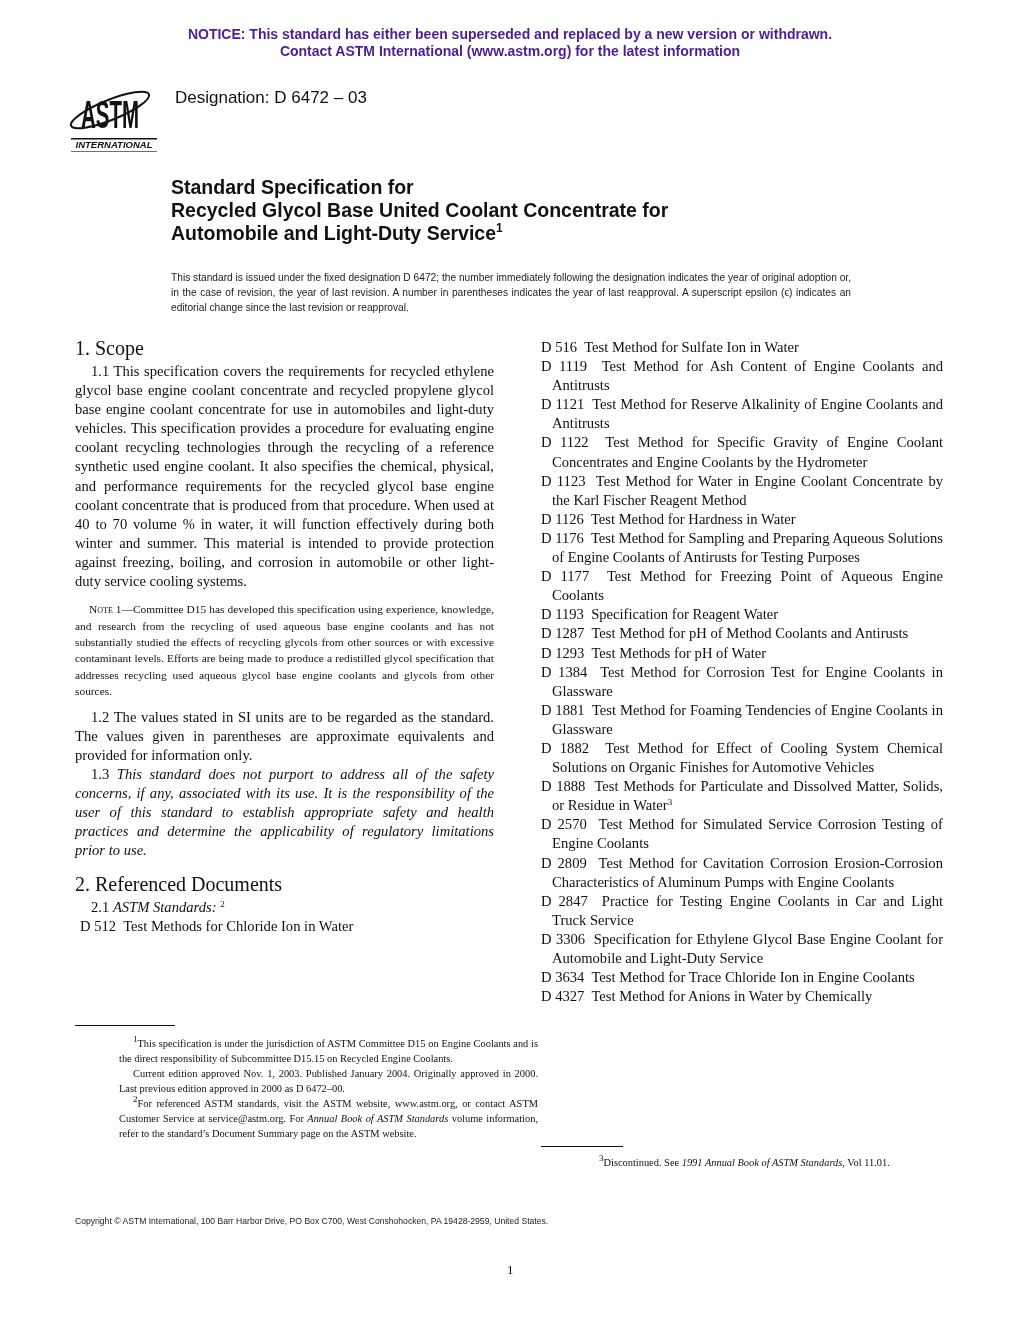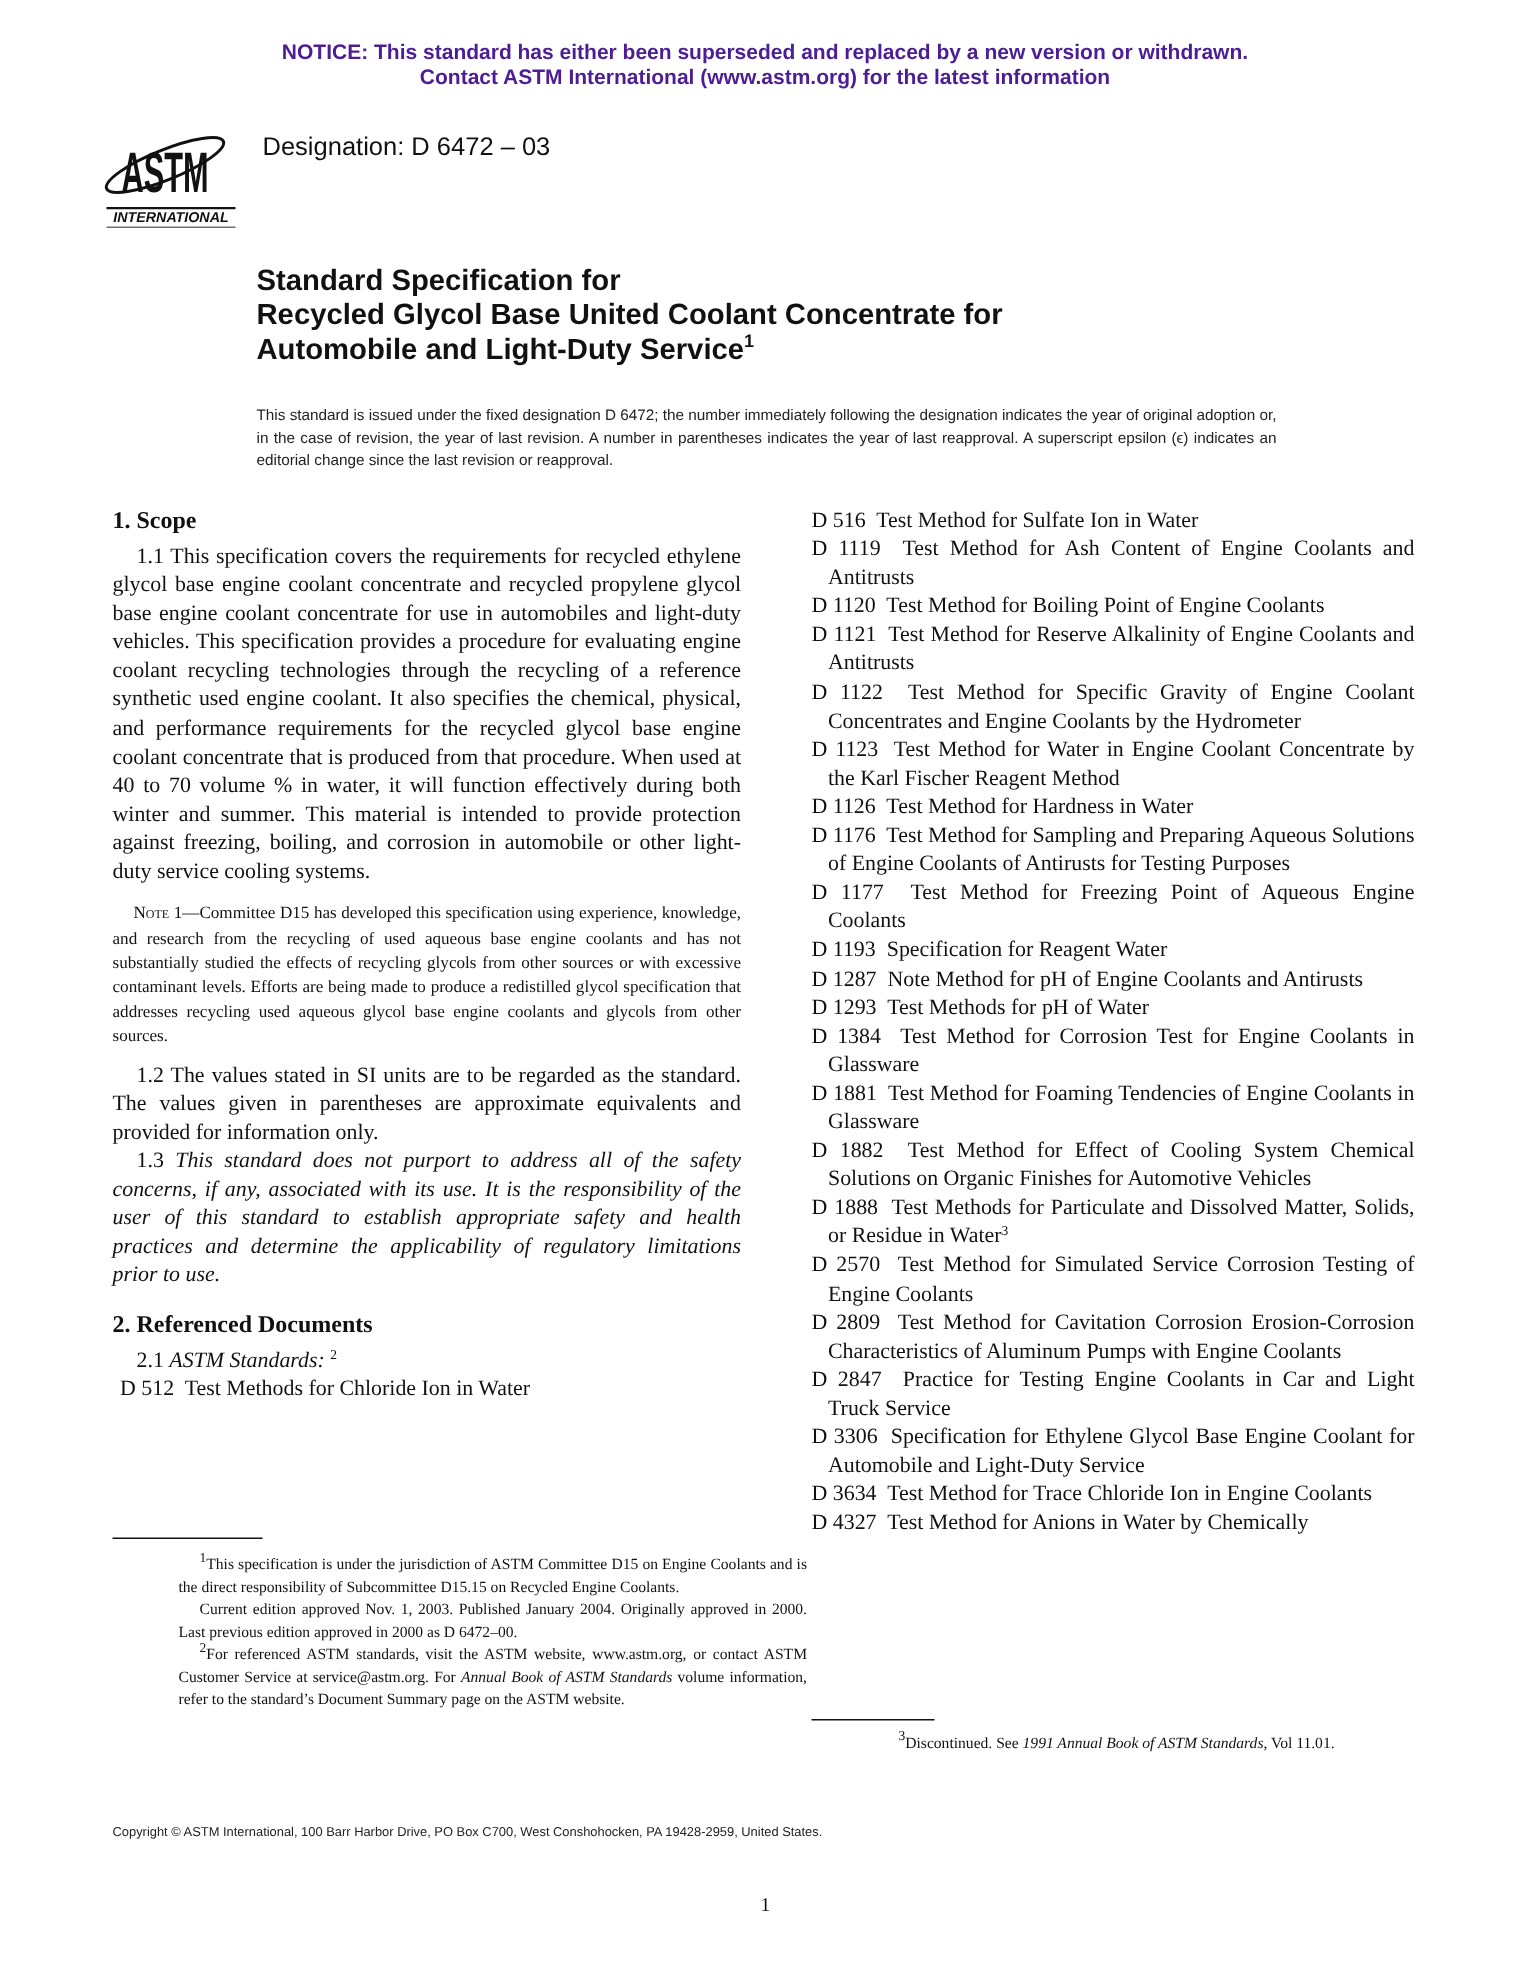--- a/index.html
+++ b/index.html
@@ -10,21 +10,21 @@
   .designation { position: absolute; left: 175px; top: 88px; font-family: "Liberation Sans", sans-serif;
     font-size: 17px; color: #111; }
   .title { position: absolute; left: 171px; top: 176px; width: 700px; font-family: "Liberation Sans", sans-serif;
     font-weight: bold; font-size: 19.5px; line-height: 23px; color: #111; }
   .title sup { font-size: 12px; vertical-align: 8px; line-height: 0; }
   .issued { position: absolute; left: 171px; top: 270px; width: 680px; font-family: Liberation Sans, sans-serif;
     font-size: 10.2px; line-height: 15px; color: #222; text-align: justify; }
   .col { position: absolute; font-family: "Liberation Serif", serif; font-size: 14.6px; line-height: 19.1px; color: #111; }
   .col-left { left: 75px; top: 338px; width: 419px; }
   .col-right { left: 541px; top: 338px; width: 402px; }
-  h2 { font-family: "Liberation Serif", serif; font-size: 16px; font-weight: bold; margin: 0 0 4px 0; line-height: 20px; }
+  h2 { font-family: "Liberation Serif", serif; font-size: 20px; font-weight: normal; margin: 0 0 4px 0; line-height: 20px; }
   p { margin: 0; text-align: justify; }
   .indent { text-indent: 16px; }
   .note { font-size: 11.4px; line-height: 16.4px; margin: 10px 0 8px 0; text-indent: 14px; text-align: justify; }
   .note .sc { font-variant: small-caps; }
   .refitem { padding-left: 11px; text-indent: -11px; text-align: justify; font-family: Liberation Serif, serif; }
   .refitem-left { padding-left: 16px; }
   sup.fn { font-size: 9px; vertical-align: 5px; line-height: 0; }
   .fn-rule { position: absolute; height: 1px; background: #111; }
   .footnotes { position: absolute; font-family: Liberation Serif, serif; font-size: 10.4px; line-height: 15px; color: #111; margin-left: 44px; }
   .footnotes p { text-indent: 14px; }
@@ -74,29 +74,28 @@
 <div class="footnotes" style="left:75px; top:1036px; width:419px;">
   <p><sup class="fn">1</sup><span>This specification is under the jurisdiction of ASTM Committee D15 on Engine Coolants and is the direct responsibility of Subcommittee D15.15 on Recycled Engine Coolants.</span></p>
   <p>Current edition approved Nov. 1, 2003. Published January 2004. Originally approved in 2000. Last previous edition approved in 2000 as D 6472–00.</p>
   <p><sup class="fn">2</sup><span>For referenced ASTM standards, visit the ASTM website, www.astm.org, or contact ASTM Customer Service at service@astm.org. For </span><i>Annual Book of ASTM Standards</i><span> volume information, refer to the standard’s Document Summary page on the ASTM website.</span></p>
 </div>
 
 <div class="col col-right">
   <div id="ref-list">
       <p class="refitem"><span>D 516</span>&nbsp; <span>Test Method for Sulfate Ion in Water</span></p>
       <p class="refitem"><span>D 1119</span>&nbsp; <span>Test Method for Ash Content of Engine Coolants and Antitrusts</span></p>
-      <p class="refitem"><span>D 1120</span>&nbsp; <span>Test Method for Boiling Point of Engine Coolants</span></p>
       <p class="refitem"><span>D 1121</span>&nbsp; <span>Test Method for Reserve Alkalinity of Engine Coolants and Antitrusts</span></p>
       <p class="refitem"><span>D 1122</span>&nbsp; <span>Test Method for Specific Gravity of Engine Coolant Concentrates and Engine Coolants by the Hydrometer</span></p>
       <p class="refitem"><span>D 1123</span>&nbsp; <span>Test Method for Water in Engine Coolant Concentrate by the Karl Fischer Reagent Method</span></p>
       <p class="refitem"><span>D 1126</span>&nbsp; <span>Test Method for Hardness in Water</span></p>
       <p class="refitem"><span>D 1176</span>&nbsp; <span>Test Method for Sampling and Preparing Aqueous Solutions of Engine Coolants of Antirusts for Testing Purposes</span></p>
       <p class="refitem"><span>D 1177</span>&nbsp; <span>Test Method for Freezing Point of Aqueous Engine Coolants</span></p>
       <p class="refitem"><span>D 1193</span>&nbsp; <span>Specification for Reagent Water</span></p>
-      <p class="refitem"><span>D 1287</span>&nbsp; <span>Note Method for pH of Engine Coolants and Antirusts</span></p>
+      <p class="refitem"><span>D 1287</span>&nbsp; <span>Test Method for pH of Method Coolants and Antirusts</span></p>
       <p class="refitem"><span>D 1293</span>&nbsp; <span>Test Methods for pH of Water</span></p>
       <p class="refitem"><span>D 1384</span>&nbsp; <span>Test Method for Corrosion Test for Engine Coolants in Glassware</span></p>
       <p class="refitem"><span>D 1881</span>&nbsp; <span>Test Method for Foaming Tendencies of Engine Coolants in Glassware</span></p>
       <p class="refitem"><span>D 1882</span>&nbsp; <span>Test Method for Effect of Cooling System Chemical Solutions on Organic Finishes for Automotive Vehicles</span></p>
       <p class="refitem"><span>D 1888</span>&nbsp; <span>Test Methods for Particulate and Dissolved Matter, Solids, or Residue in Water</span><sup class="fn">3</sup></p>
       <p class="refitem"><span>D 2570</span>&nbsp; <span>Test Method for Simulated Service Corrosion Testing of Engine Coolants</span></p>
       <p class="refitem"><span>D 2809</span>&nbsp; <span>Test Method for Cavitation Corrosion Erosion-Corrosion Characteristics of Aluminum Pumps with Engine Coolants</span></p>
       <p class="refitem"><span>D 2847</span>&nbsp; <span>Practice for Testing Engine Coolants in Car and Light Truck Service</span></p>
       <p class="refitem"><span>D 3306</span>&nbsp; <span>Specification for Ethylene Glycol Base Engine Coolant for Automobile and Light-Duty Service</span></p>
       <p class="refitem"><span>D 3634</span>&nbsp; <span>Test Method for Trace Chloride Ion in Engine Coolants</span></p>

